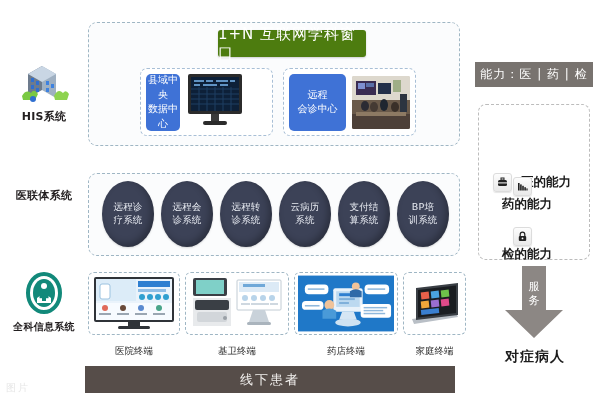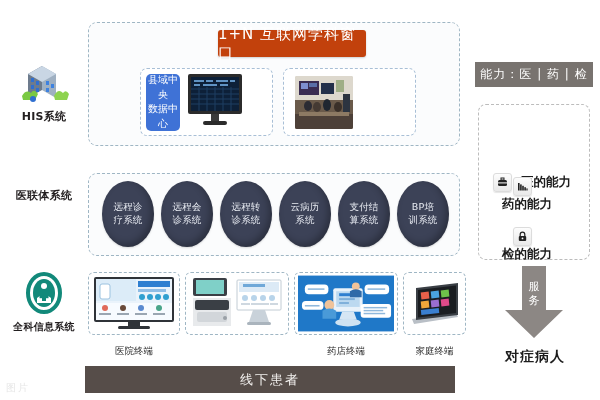--- a/index.html
+++ b/index.html
@@ -31,21 +31,21 @@
     position: absolute;
     border: 1px dashed #9fb6c4;
     border-radius: 9px;
     background: #fbfcfd;
     box-sizing: border-box;
   }
 
   
   .banner {
     position: absolute;
-    background: #c2410c;
+    background: #4d7c0f;
     color: #fff;
     border-radius: 3px;
     display: flex; align-items: center; justify-content: center;
     font-size: 15px; letter-spacing: 1px;
     box-shadow: 0 1px 2px rgba(0,0,0,.18);
   }
 
   
   .tilebox {
     position: absolute;
@@ -222,20 +222,24 @@
             <line x1="37" y1="15" x2="37" y2="39"></line>
           <line x1="45" y1="15" x2="45" y2="39"></line>
         </g>
         <rect x="25" y="42" width="8" height="7" fill="#3a3a3a"></rect>
         <rect x="17" y="49" width="24" height="4" rx="2" fill="#2b2b2b"></rect>
       </svg>
     </div>
   </div>
 
   <div class="tilebox" style="left:283px; top:68px; width:133px; height:68px; padding:5px;">
+    <div class="bluetile" style="width:57px; height:57px;">
+      <span>远程</span>
+      <span>会诊中心</span>
+    </div>
     <div class="photo" style="margin-left:6px; width:58px; height:53px;">
       <svg width="58" height="53" viewBox="0 0 58 53">
         <rect width="58" height="53" fill="#cfc9bd"></rect>
         <rect x="0" y="0" width="58" height="24" fill="#ddd8cd"></rect>
         <rect x="4" y="5" width="20" height="14" fill="#3a2c52"></rect>
         <rect x="6" y="7" width="7" height="6" fill="#7e8fd0"></rect>
         <rect x="14" y="7" width="8" height="4" fill="#5a6fa8"></rect>
         <rect x="26" y="7" width="13" height="11" fill="#23304a"></rect>
         <rect x="41" y="4" width="8" height="12" fill="#9fae86"></rect>
         <rect x="0" y="24" width="58" height="29" fill="#6a5a4a"></rect>
@@ -336,20 +340,21 @@
       <g fill="#cfd8e0">
           <rect x="52" y="27" width="9" height="2"></rect>
           <rect x="62" y="27" width="9" height="2"></rect>
           <rect x="71" y="27" width="9" height="2"></rect>
           <rect x="81" y="27" width="8" height="2"></rect>
         </g>
       <path d="M64 34 L76 34 L80 46 L60 46 Z" fill="#c9d2da"></path>
       <rect x="58" y="46" width="24" height="3" rx="1.5" fill="#aab4bd"></rect>
     </svg>
   </div>
+  <div class="term-label" style="left:185px; top:345px; width:104px;">基卫终端</div>
 
   <div class="termbox" style="left:294px; top:272px; width:104px; height:63px; padding:3px;">
     <svg width="98" height="57" viewBox="0 0 98 57">
       <rect width="98" height="57" fill="#1f78c8"></rect>
       <rect x="36" y="13" width="30" height="24" rx="2" fill="#e9f2fa"></rect>
       <rect x="39" y="16" width="24" height="16" fill="#bcd9f0"></rect>
       <rect x="42" y="18" width="12" height="3" fill="#2f7fd0"></rect>
       <rect x="42" y="23" width="16" height="2" fill="#7fb0da"></rect>
       <rect x="42" y="27" width="10" height="2" fill="#7fb0da"></rect>
       <path d="M45 37 L57 37 L60 45 L42 45 Z" fill="#d6e6f4"></path>

